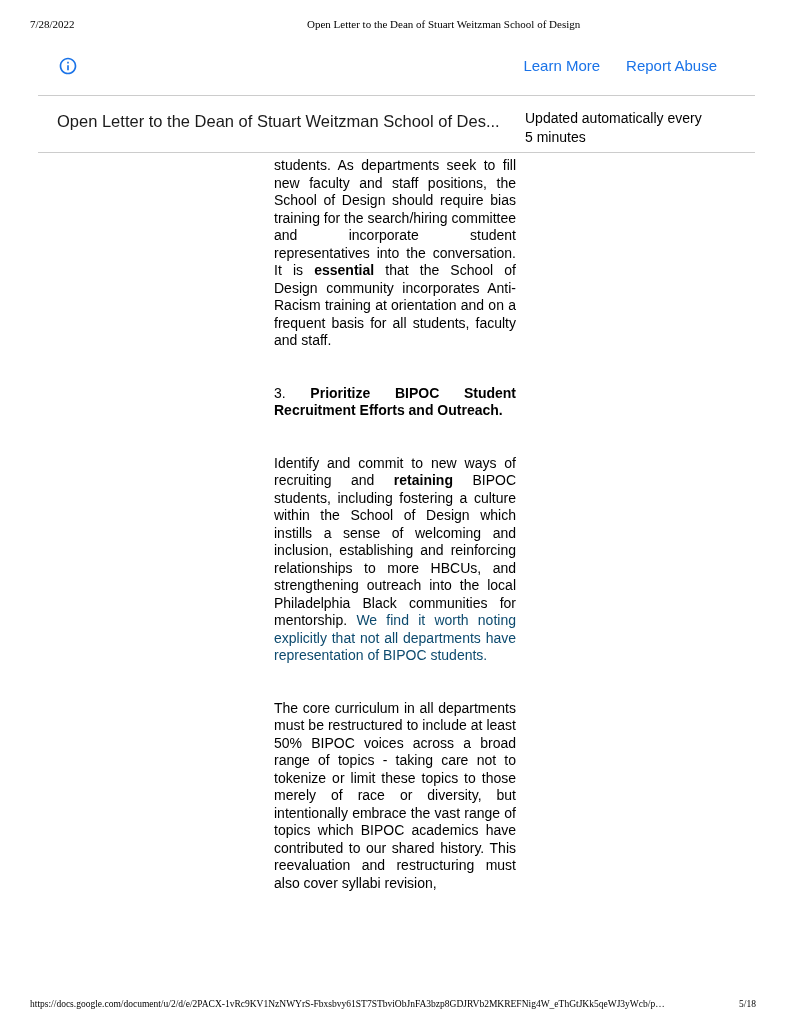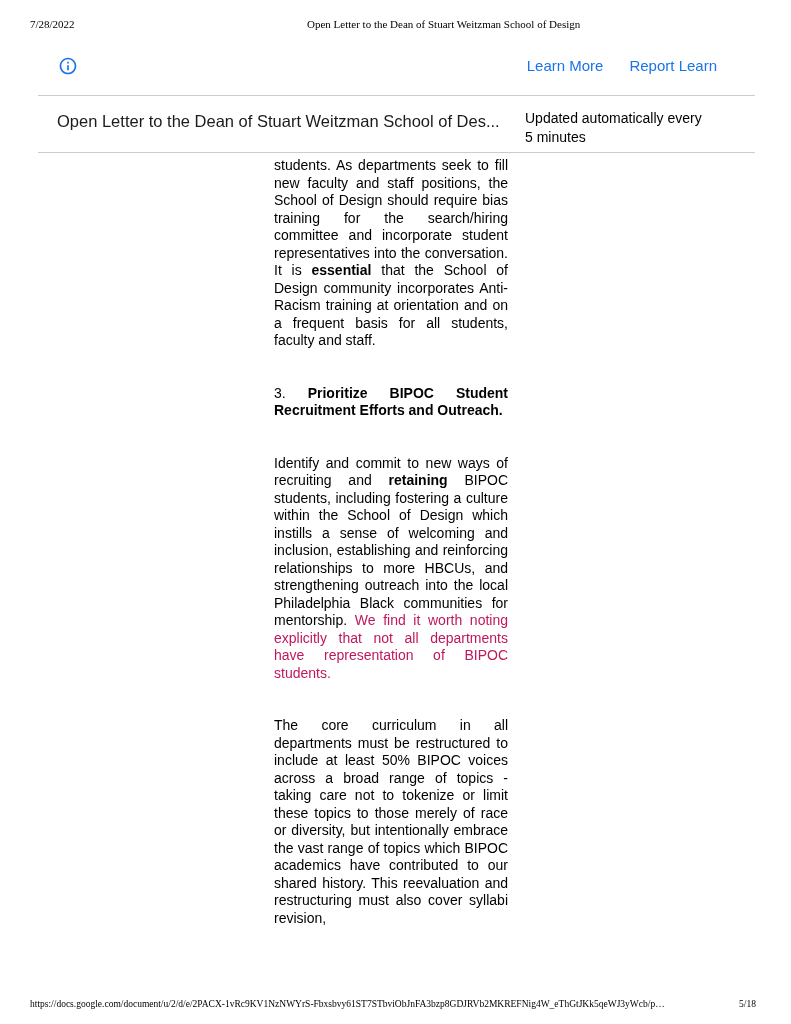--- a/index.html
+++ b/index.html
@@ -23,41 +23,41 @@
   .divider { position:absolute; left:38px; width:717px; height:1px; background:#cccccc; }
   .divider-1 { top:95px; }
   .divider-2 { top:152px; }
 
   
   .doc-title { position:absolute; top:112px; left:57px; max-width:460px; font-size:16.5px; color:#1b1b1b; white-space:nowrap; overflow:hidden; }
   .updated-note { position:absolute; top:109px; left:525px; width:182px; font-size:14px; line-height:1.35; color:#000; }
 
   
   .doc-content { position:absolute; top:157px; left:274px; width:246px; font-size:14px; line-height:17.5px; color:#000; text-align:justify; }
-  .doc-content p { margin:0 12px 35px 0; }
+  .doc-content p { margin:0 4px 35px 0; }
   .b { font-weight:700; }
-  .gray { color:#be185d; }
+  .gray { color:#0c4a6e; }
 </style>
 </head>
 <body>
 
 <div class="page">
 
   <span class="print-header-date">7/28/2022</span>
   <span class="print-header-title">Open Letter to the Dean of Stuart Weitzman School of Design</span>
 
   <div class="banner">
     <span class="info-icon">
       <svg viewBox="0 0 24 24" width="20" height="20" aria-hidden="true">
         <path fill="#1a73e8" d="M11 7h2v2h-2zm0 4h2v6h-2zm1-9C6.48 2 2 6.48 2 12s4.48 10 10 10 10-4.48 10-10S17.52 2 12 2zm0 18c-4.41 0-8-3.59-8-8s3.59-8 8-8 8 3.59 8 8-3.59 8-8 8z"></path>
       </svg>
     </span>
     <span class="links">
       <a>Learn More</a>
-      <a>Report Learn</a>
+      <a>Report Abuse</a>
     </span>
   </div>
 
   <div class="divider divider-1"></div>
 
   <div class="doc-title">Open Letter to the Dean of Stuart Weitzman School of Des...</div>
   <div class="updated-note">Updated automatically every 5 minutes</div>
 
   <div class="divider divider-2"></div>
 

